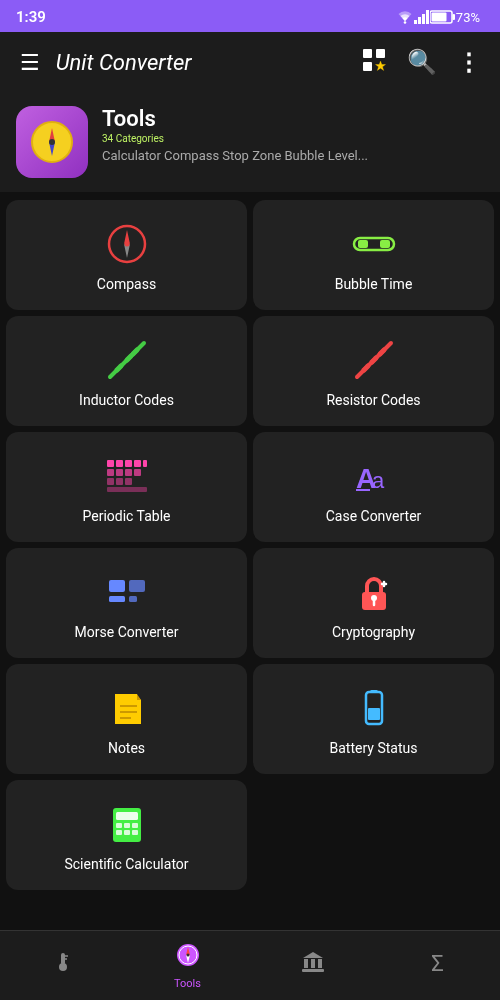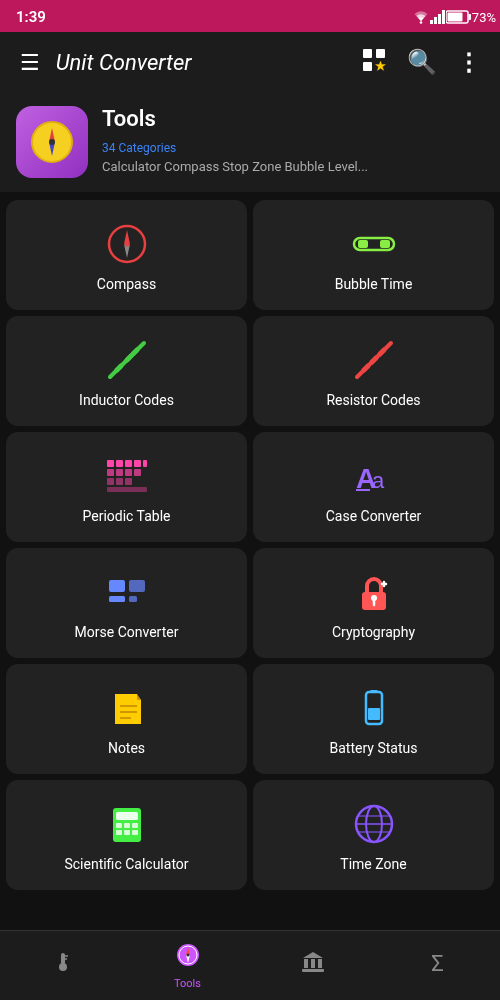--- a/index.html
+++ b/index.html
@@ -10,23 +10,23 @@
       font-family: 'Roboto', Arial, sans-serif;
       color: #ffffff;
       overflow: hidden;
     }
 
     
     .status-bar {
       display: flex;
       justify-content: space-between;
       align-items: center;
-      padding: 6px 4px 4px 16px;
+      padding: 6px 20px 4px 16px;
       height: 32px;
-      background: #be185d;
+      background: #8b5cf6;
     }
     .status-time {
       font-size: 15px;
       font-weight: 600;
       color: #fff;
     }
     .status-icons {
       display: flex;
       align-items: flex-start;
     }
@@ -91,23 +91,23 @@
     .header-icon-box svg {
       width: 48px;
       height: 48px;
     }
     .header-text .app-name {
       font-size: 22px;
       font-weight: 600;
       color: #fff;
     }
     .header-text .categories {
-      font-size: 12px;
-      color: #3b82f6;
-      margin-top: 10px;
+      font-size: 10px;
+      color: #bef264;
+      margin-top: 2px;
     }
     .header-text .desc {
       font-size: 13px;
       color: #aaaaaa;
       margin-top: 4px;
     }
 
     
     .grid {
       display: grid;
@@ -396,32 +396,20 @@
           <rect x="19" y="21" width="6" height="5" rx="1" fill="white" opacity="0.8"></rect>
           <rect x="27" y="21" width="6" height="5" rx="1" fill="white" opacity="0.8"></rect>
           <rect x="11" y="28" width="6" height="5" rx="1" fill="white" opacity="0.8"></rect>
           <rect x="19" y="28" width="6" height="5" rx="1" fill="white" opacity="0.8"></rect>
           <rect x="27" y="28" width="6" height="5" rx="1" fill="white" opacity="0.8"></rect>
         </svg>
       </div>
       <span class="item-label">Scientific Calculator</span>
     </div>
 
-    <div class="grid-item">
-      <div class="item-icon">
-        <svg viewBox="0 0 44 44" width="44" height="44">
-          <circle cx="22" cy="22" r="18" fill="none" stroke="#8855ff" stroke-width="2.5"></circle>
-          <ellipse cx="22" cy="22" rx="8" ry="18" fill="none" stroke="#8855ff" stroke-width="2"></ellipse>
-          <line x1="4" y1="22" x2="40" y2="22" stroke="#8855ff" stroke-width="1.5"></line>
-          <line x1="6" y1="14" x2="38" y2="14" stroke="#8855ff" stroke-width="1.5" opacity="0.7"></line>
-          <line x1="6" y1="30" x2="38" y2="30" stroke="#8855ff" stroke-width="1.5" opacity="0.7"></line>
-        </svg>
-      </div>
-      <span class="item-label">Time Zone</span>
-    </div>
 
   </div>
 </div>
 
 <div class="bottom-nav">
 
   <div class="nav-item">
     <span class="nav-icon">
       <svg width="22" height="22" viewBox="0 0 22 22">
         <rect x="9" y="3" width="4" height="12" rx="2" fill="#888"></rect>

